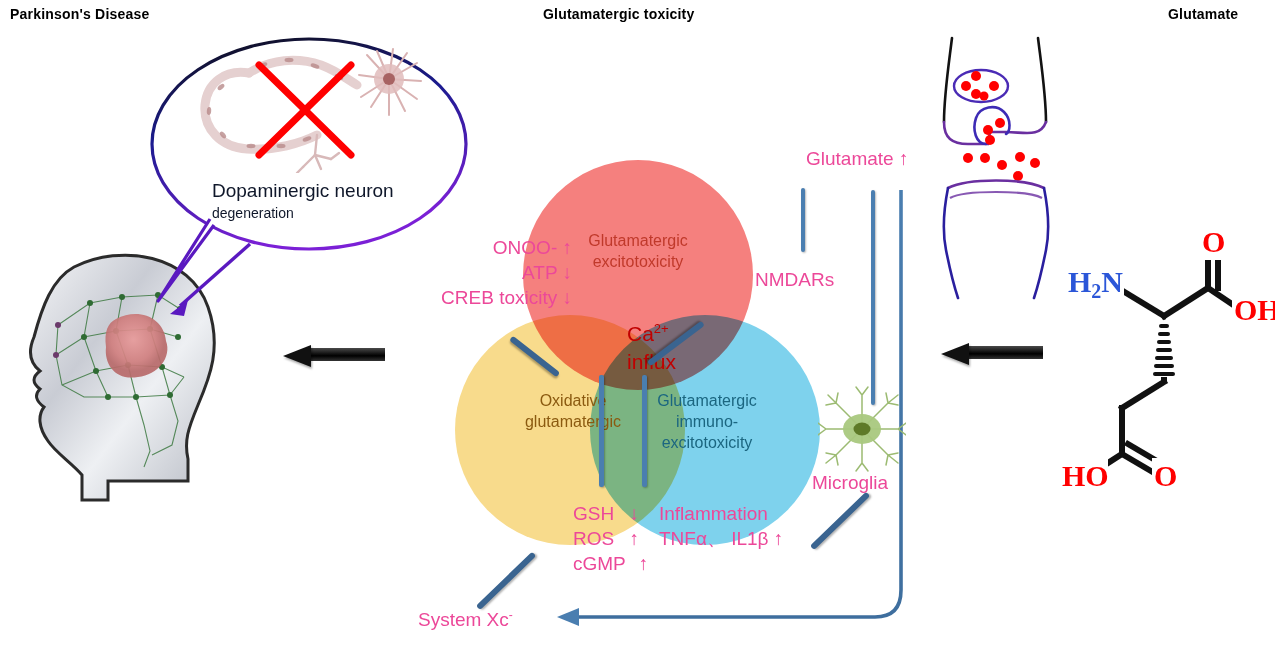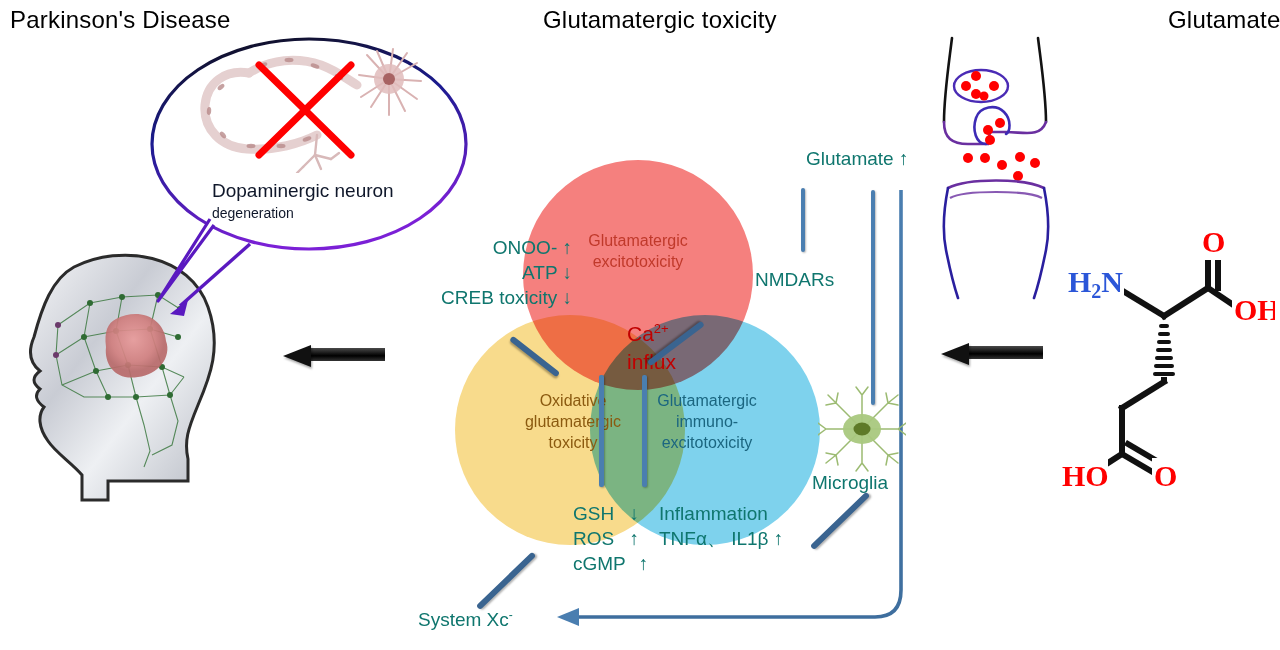--- a/index.html
+++ b/index.html
@@ -3,24 +3,24 @@
 <meta charset="utf-8">
 <style>
   html,body{margin:0;padding:0;background:#ffffff;}
   body{
     width:1280px;height:650px;position:relative;overflow:hidden;
     font-family:"Liberation Sans","DejaVu Sans",sans-serif;
     -webkit-font-smoothing:antialiased;
   }
   .abs{position:absolute;}
   .hdr{
-    font-size:24px;font-weight:400;color:#000;letter-spacing:.2px;white-space:nowrap;
+    font-size:14px;font-weight:700;color:#000;letter-spacing:.2px;white-space:nowrap;
   }
   .blue-lbl{
-    color:#0f766e;font-size:19px;white-space:nowrap;line-height:1.18;
+    color:#ec4899;font-size:19px;white-space:nowrap;line-height:1.18;
   }
   .red-lbl{color:#0f172a;}
   
   #venn{position:absolute;left:455px;top:160px;width:360px;height:390px;}
   #venn .circ{position:absolute;border-radius:50%;mix-blend-mode:multiply;}
   #c-red{width:230px;height:230px;left:68px;top:0;background:#F5807E;}
   #c-yel{width:230px;height:230px;left:0;top:155px;background:#F8DB8C;}
   #c-cya{width:230px;height:230px;left:135px;top:155px;background:#7ED2ED;}
   .venn-txt{position:absolute;text-align:center;line-height:1.32;font-size:16px;white-space:nowrap;}
   
@@ -188,21 +188,20 @@
   <div class="circ" id="c-cya"></div>
 
   <div class="venn-txt" style="left:113px;top:70px;width:140px;color:#C0392B;">
     <div>Glutamatergic</div>
     <div>excitotoxicity</div>
   </div>
 
   <div class="venn-txt" style="left:38px;top:230px;width:160px;color:#8B5A10;">
     <div>Oxidative</div>
     <div>glutamatergic</div>
-    <div>toxicity</div>
   </div>
 
   <div class="venn-txt" style="left:172px;top:230px;width:160px;color:#1B6680;">
     <div>Glutamatergic</div>
     <div>immuno-</div>
     <div>excitotoxicity</div>
   </div>
 
   <div class="abs" style="left:172px;top:160px;color:#C00000;font-size:21px;line-height:1.35;white-space:nowrap;">
     <div>

